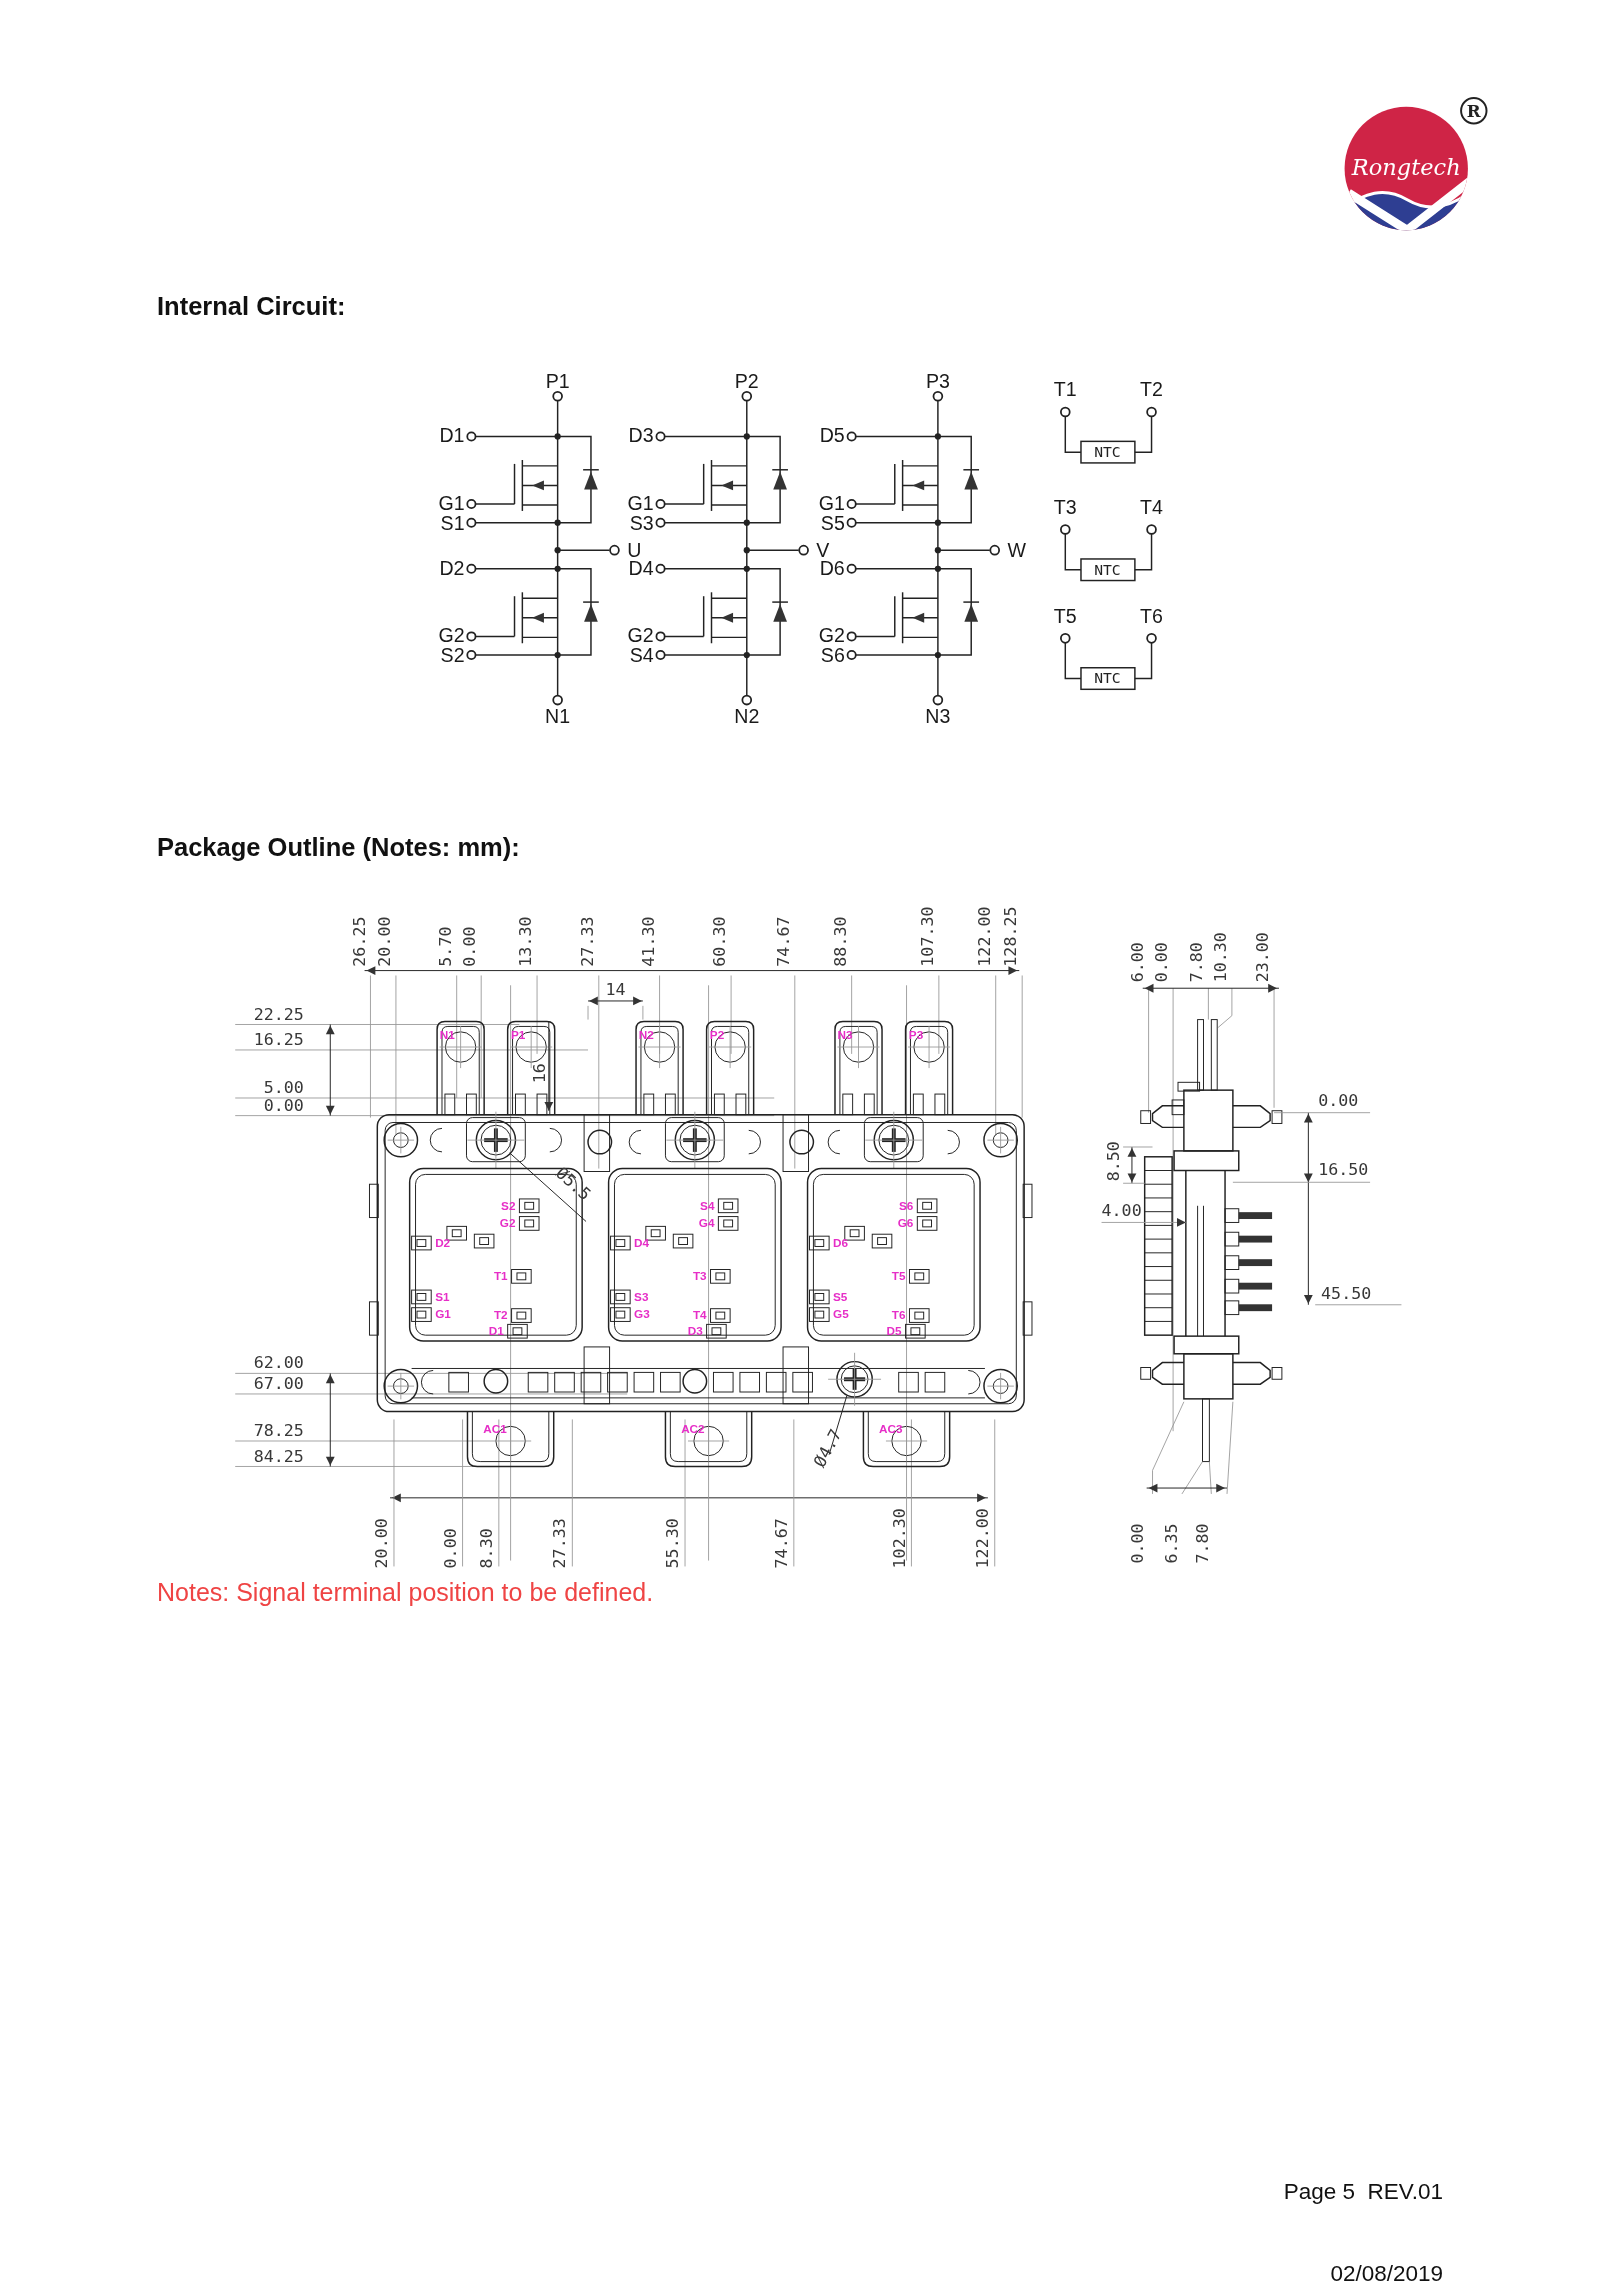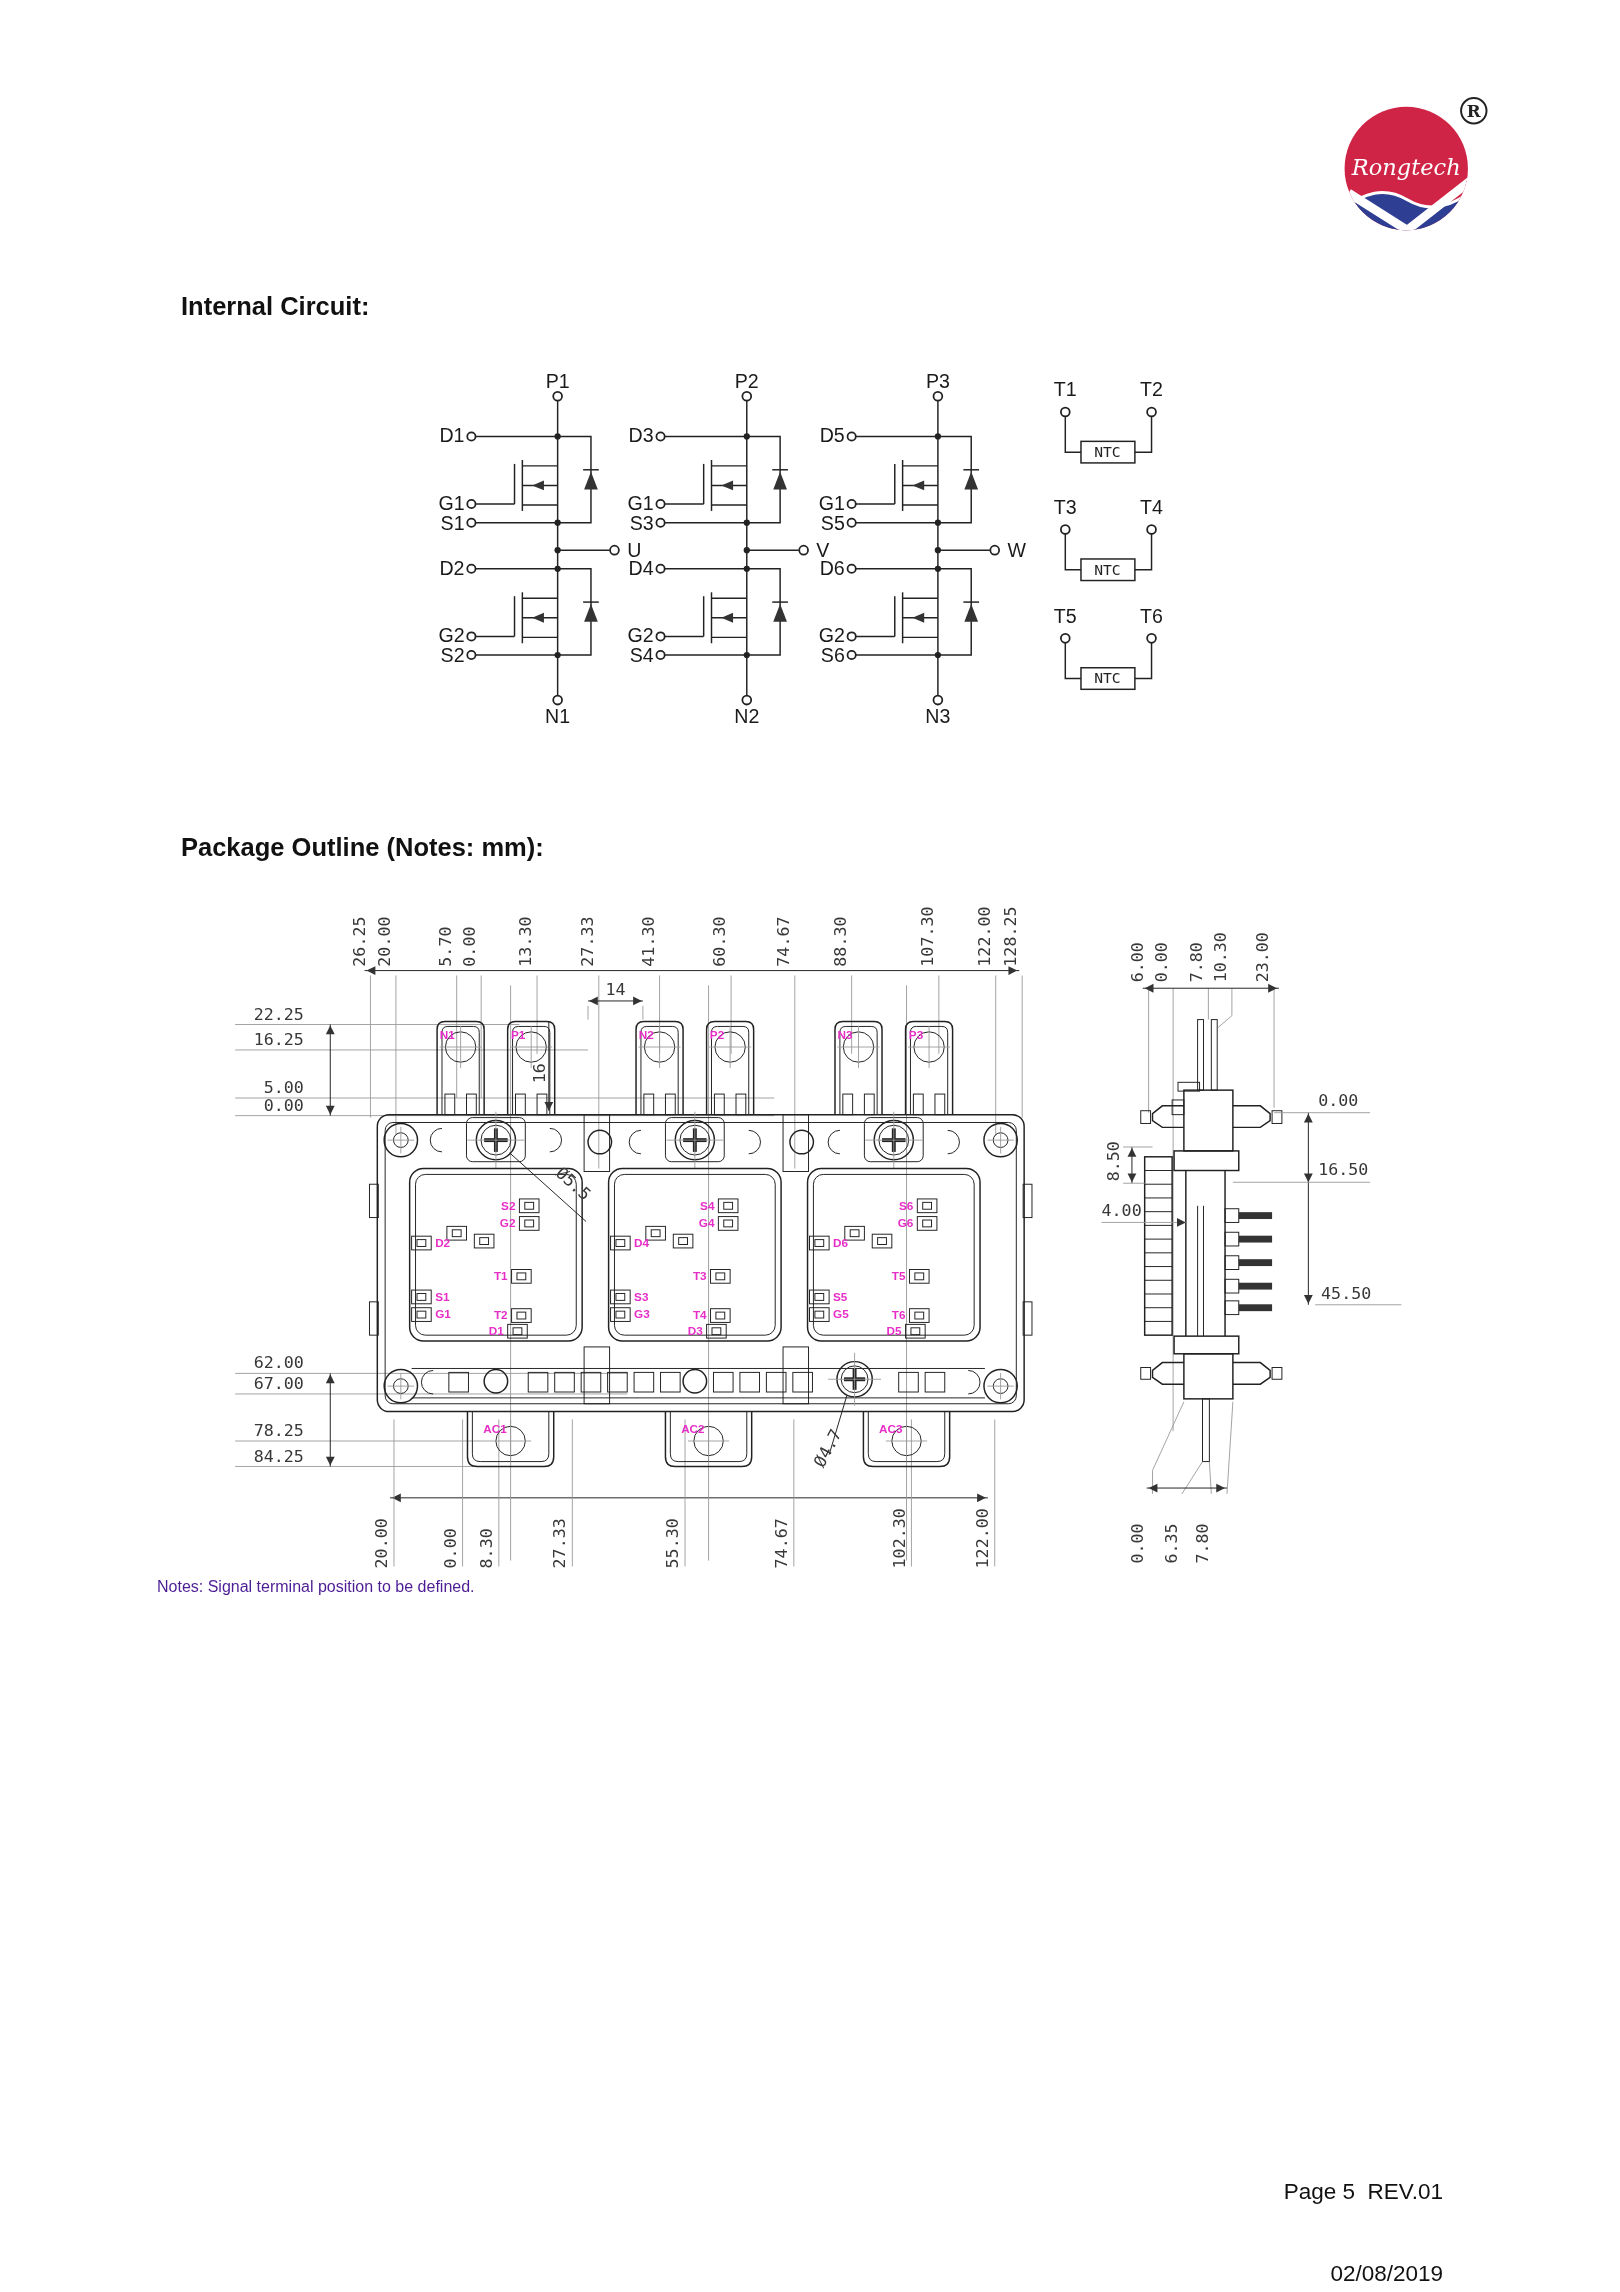--- a/index.html
+++ b/index.html
@@ -1,19 +1,19 @@
 <!DOCTYPE html>
 <html><head>
 <meta charset="utf-8">
 <style>
   html,body{margin:0;padding:0;background:#fff;}
   .page{position:relative;width:1620px;height:2293px;background:#fff;overflow:hidden;
         font-family:"Liberation Sans",sans-serif;}
-  .hd{position:absolute;font-size:25.5px;font-weight:700;color:#111;margin-left:24px;}
-  .notes{position:absolute;font-size:16px;color:#4c1d95;}
+  .hd{position:absolute;font-size:25.5px;font-weight:700;color:#111;}
+  .notes{position:absolute;font-size:25px;color:#ef4444;}
   .f-left{position:absolute;left:221px;top:2125px;font-size:22.5px;line-height:27.4px;}
   .f-left a{color:#0a0ae0;text-decoration:underline;display:inline-block;}
   .f-right{position:absolute;right:177px;top:2123px;font-size:22.5px;line-height:27.4px;
            text-align:right;color:#111;white-space:pre;}
   svg{position:absolute;left:0;top:0;}
   svg text{font-family:"DejaVu Sans Mono","Liberation Mono",monospace;}
   .ln{stroke:#222;stroke-width:1.5;fill:none;}
   .ln2{stroke:#222;stroke-width:1;fill:none;}
   .thin{stroke:#979797;stroke-width:0.9;fill:none;}
   .bold{stroke:#222;stroke-width:4;fill:none;}

